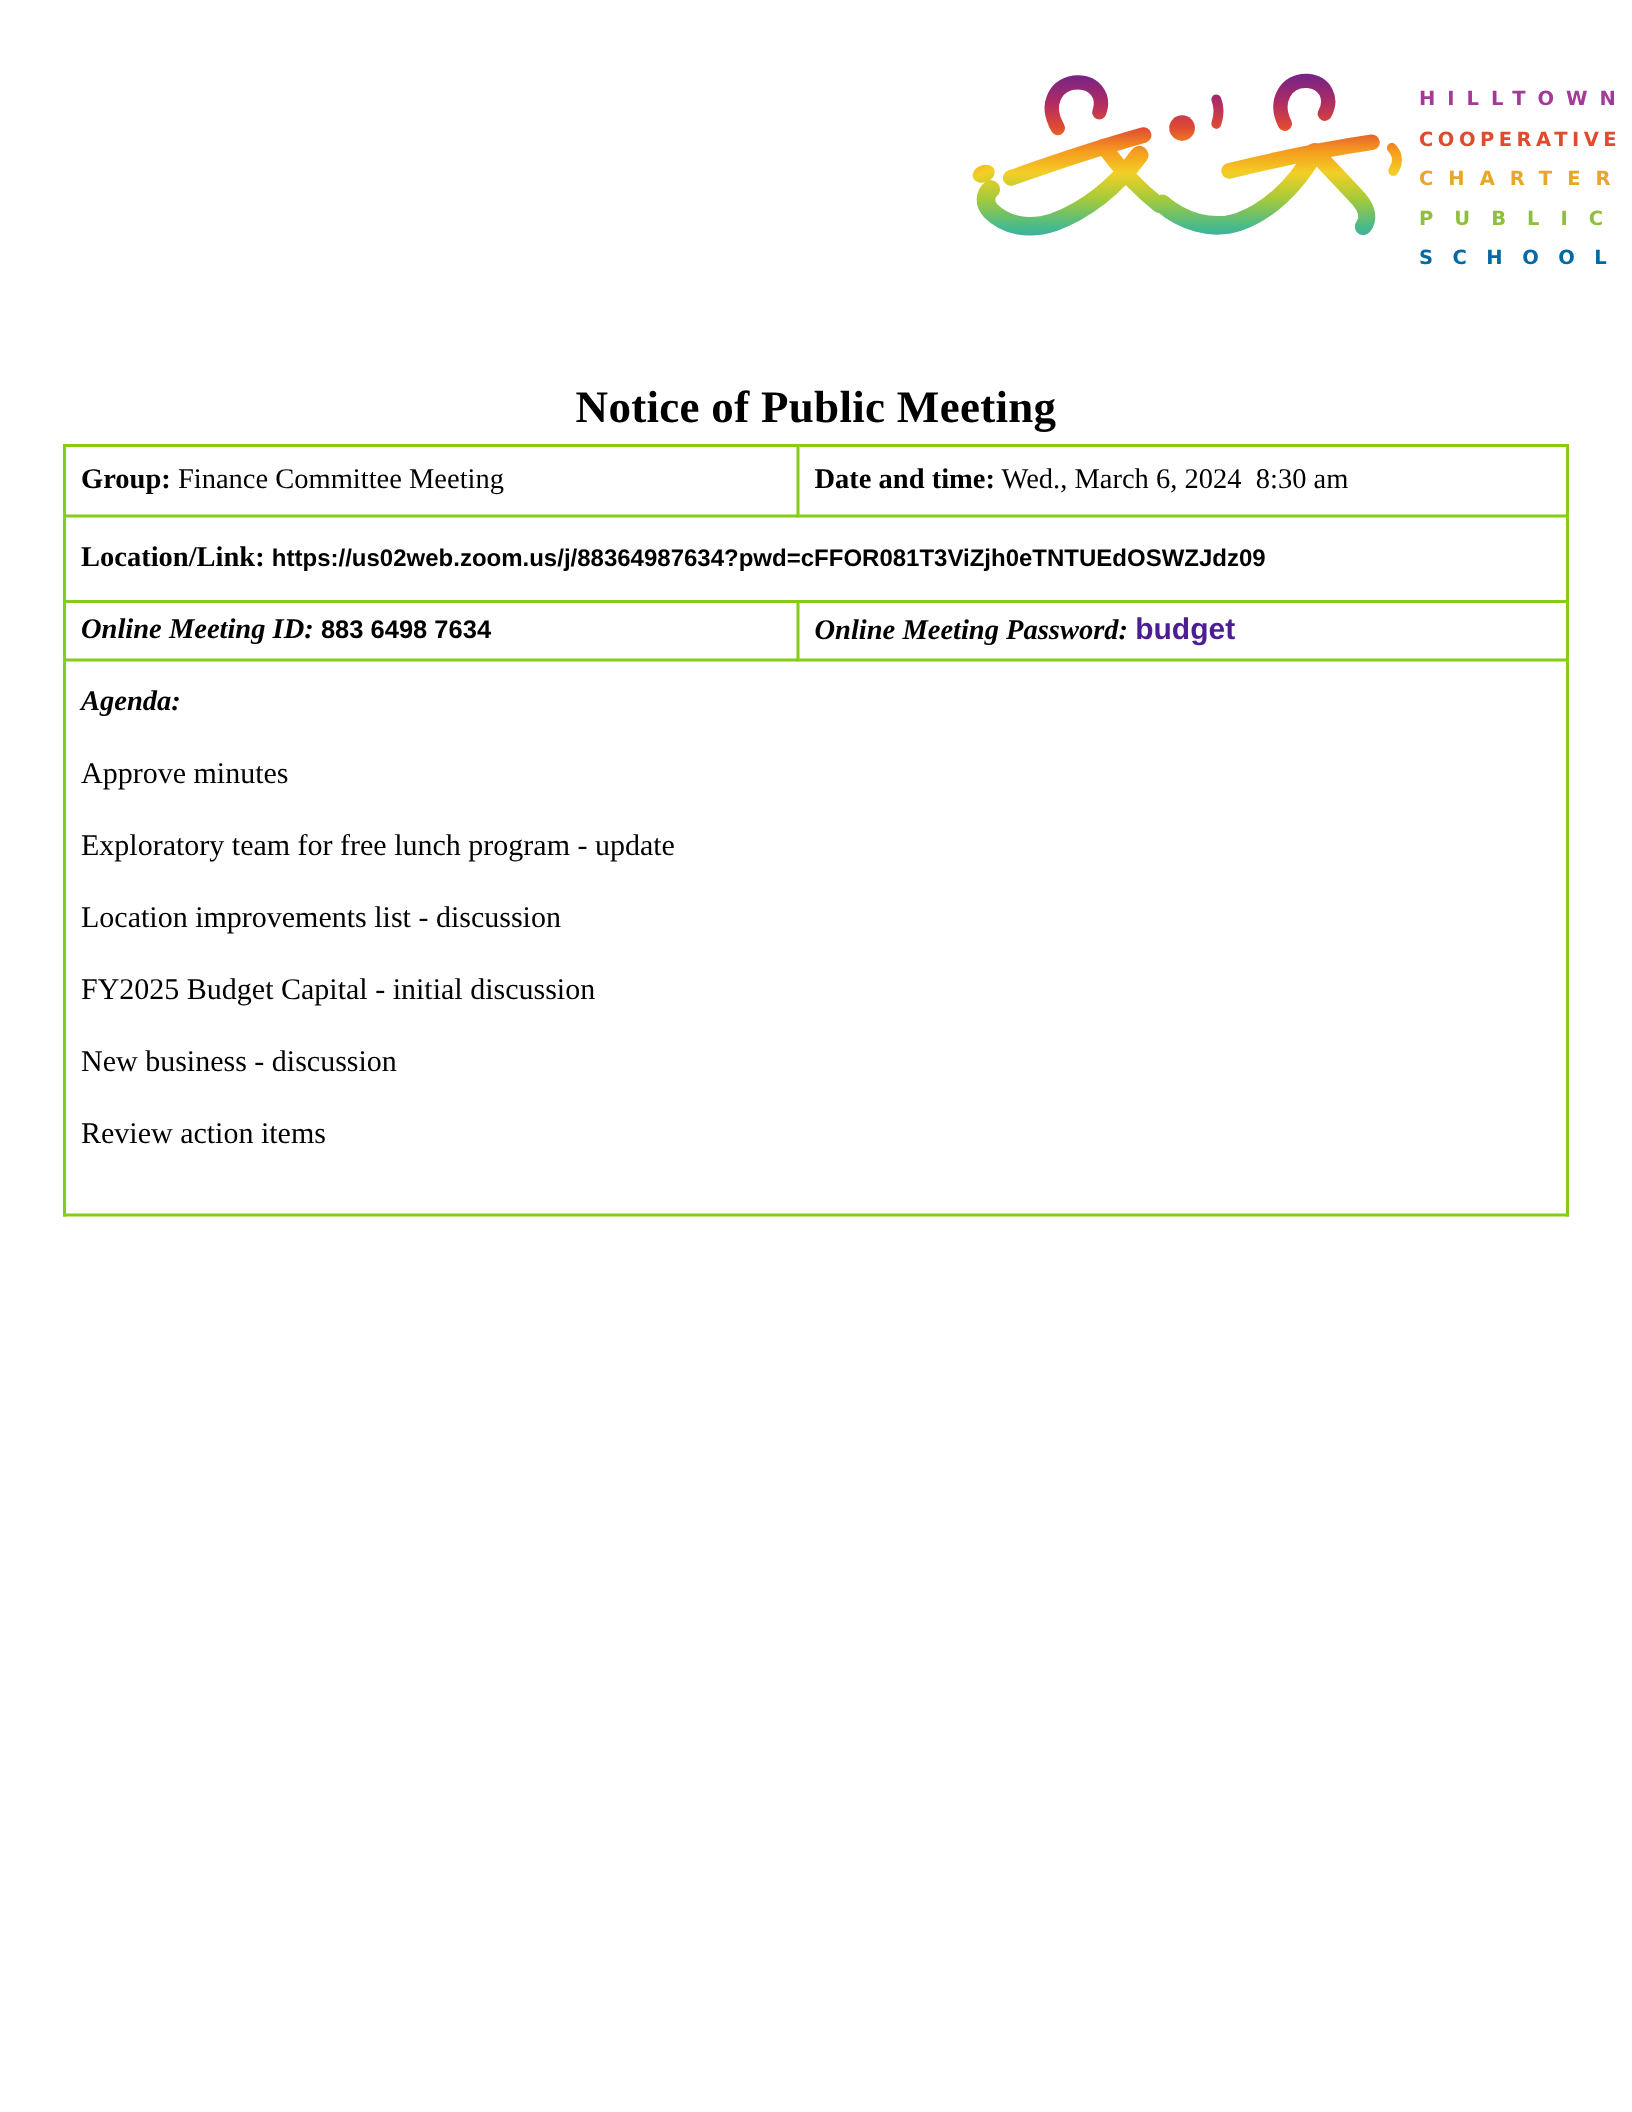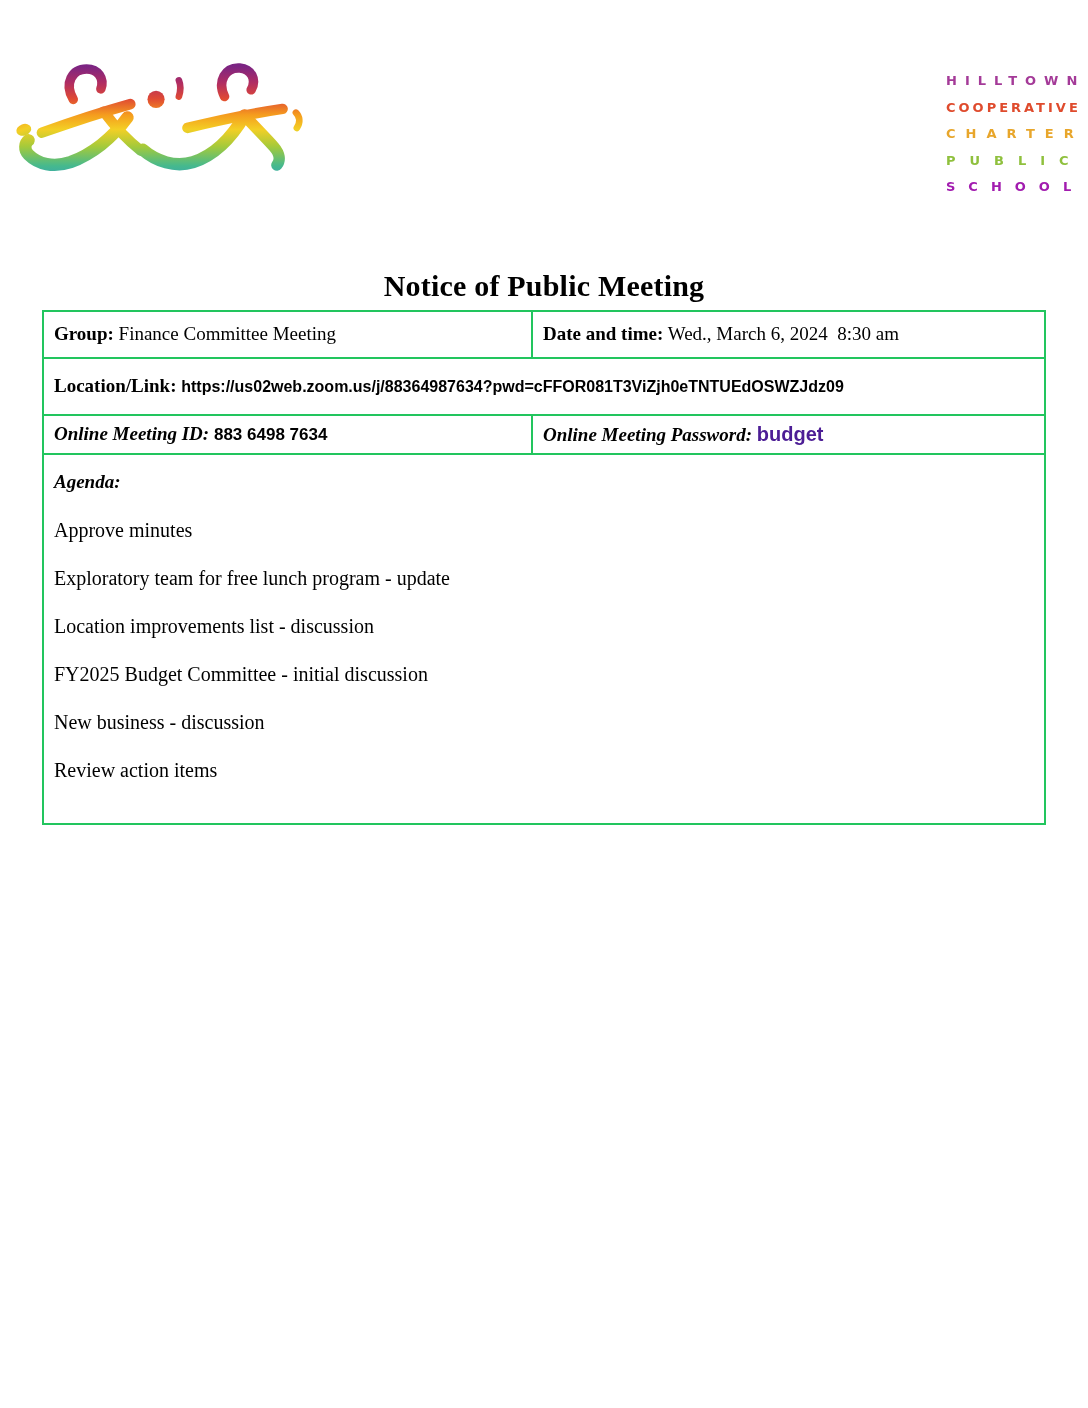--- a/index.html
+++ b/index.html
@@ -9,23 +9,23 @@
     width: 1088px; height: 1408px;
     margin: 0 auto;
     background: #ffffff;
     position: relative;
     overflow: hidden;
   }
 
   
   .logo-row {
     display: flex;
-    justify-content: space-between;
+    justify-content: flex-end;
     align-items: flex-start;
-    padding-top: 52px;
+    padding-top: 38px;
   }
   .logo-figures { width: 314px; height: 148px; display: block; }
   .logo-text { margin-top: 16px; width: 142px; }
   .logo-text-line {
     font-family: "DejaVu Sans", sans-serif;
     font-weight: bold;
     font-size: 13px;
     line-height: 26.5px;
     white-space: nowrap;
   }
@@ -48,21 +48,21 @@
   }
 
   
   table.meeting {
     width: 1004px;
     margin: 0 auto;
     border-collapse: collapse;
     table-layout: fixed;
   }
   table.meeting td {
-    border: 2px solid #22c55e;
+    border: 2px solid #84cc16;
     vertical-align: middle;
     padding: 0 10px;
     font-size: 19px;
   }
   .col1 { width: 489px; }
   .row-group td    { height: 47px; }
   .row-location td { height: 57px; }
   .row-id td       { height: 39px; }
 
   .lbl  { font-weight: bold; }
@@ -140,21 +140,21 @@
         <path d="M 257,64 C 269,77 280,88 288,97 C 294,104 295,111 291,116" stroke-width="12"></path>
         <path d="M 311,61 C 315,65 316,71 312,77" stroke-width="7"></path>
       </g>
     </svg>
 
     <div class="logo-text">
       <div class="logo-text-line ls-hilltown" style="color: rgb(164, 58, 152);">HILLTOWN</div>
       <div class="logo-text-line ls-cooperative" style="color: rgb(223, 75, 45);">COOPERATIVE</div>
       <div class="logo-text-line ls-charter" style="color: rgb(232, 166, 43);">CHARTER</div>
       <div class="logo-text-line ls-public" style="color: rgb(143, 192, 61);">PUBLIC</div>
-      <div class="logo-text-line ls-school" style="color: #a21caf;">SCHOOL</div>
+      <div class="logo-text-line ls-school" style="color: #0369a1;">SCHOOL</div>
     </div>
   </div>
 
   <h1 class="title">Notice of Public Meeting</h1>
 
   <table class="meeting">
     <tbody>
         <tr class="row-group">
       <td class="col1">
         <span class="lbl">Group:</span>
@@ -180,21 +180,21 @@
         <span class="lbl-i">Online Meeting Password:</span>
         <span class="val-password">budget</span>
       </td>
     </tr>
     <tr>
       <td colspan="2" class="agenda-cell">
         <p class="agenda-label">Agenda:</p>
         <p>Approve minutes</p>
         <p>Exploratory team for free lunch program - update</p>
         <p>Location improvements list - discussion</p>
-        <p>FY2025 Budget Committee - initial discussion</p>
+        <p>FY2025 Budget Capital - initial discussion</p>
         <p>New business - discussion</p>
         <p>Review action items</p>
       </td>
     </tr>
   </tbody>
     </table>
 
 </div>
 
 </body></html>

